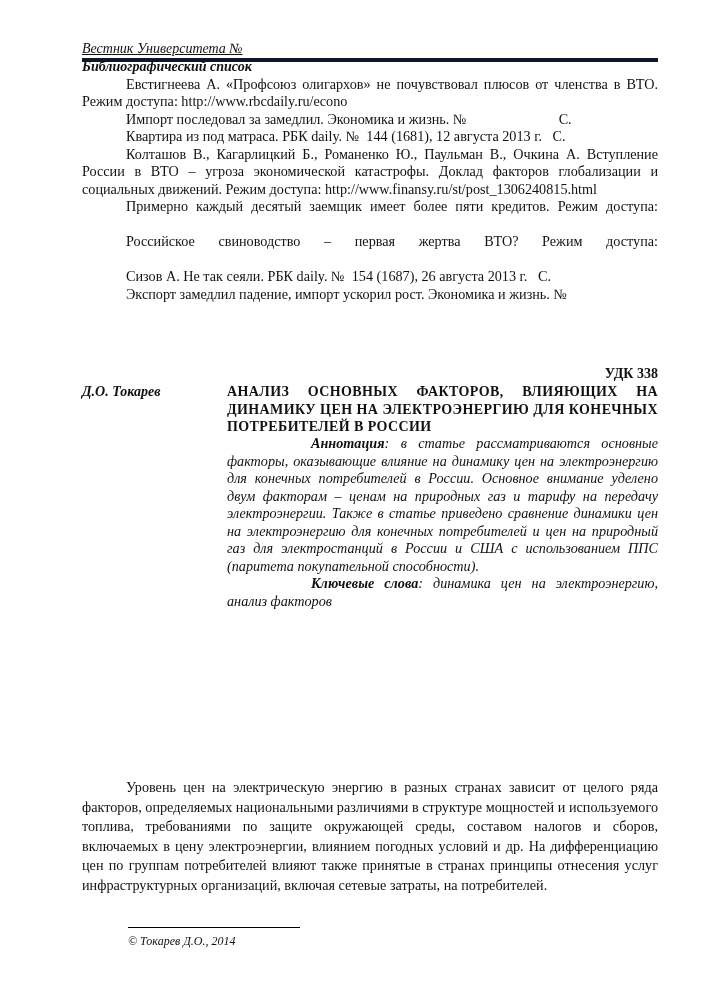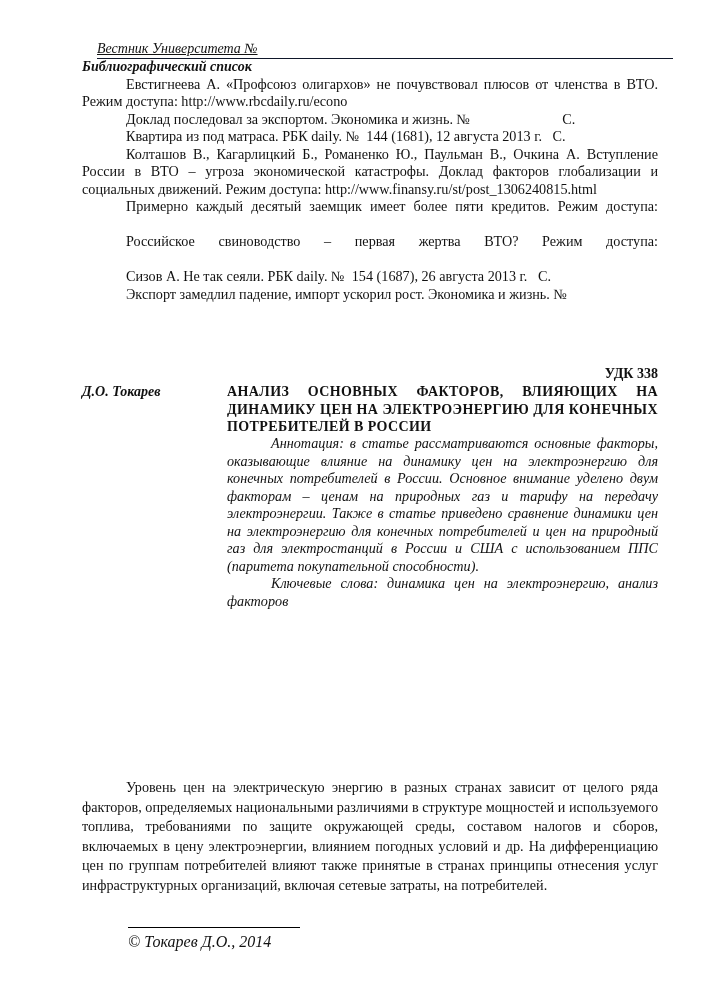--- a/index.html
+++ b/index.html
@@ -24,23 +24,22 @@
       width: 576px;
     }
     .running-head {
       position: absolute;
       top: 40px;
       left: 0;
       width: 576px;
       font-style: italic;
       font-size: 14px;
       line-height: 17px;
-      border-bottom: 1px solid #0f172a;
+      border-bottom: 4px solid #0f172a;
       padding-bottom: 1px;
-      margin-left: 15px;
     }
     .running-head span { text-decoration: underline; }
     .biblio {
       position: absolute;
       top: 58px;
       left: 0;
       width: 576px;
     }
     .biblio-title {
       text-align: left;
@@ -87,21 +86,21 @@
     .abstract {
       position: absolute;
       top: 435px;
       left: 145px;
       width: 431px;
       font-style: italic;
       text-align: justify;
       line-height: 17.5px;
     }
     .abstract p { margin: 0; text-indent: 44px; }
-    .abstract b { font-weight: normal; }
+    .abstract b { font-weight: bold; margin-left: 40px; }
     .body-text {
       position: absolute;
       top: 778px;
       left: 0;
       width: 576px;
       text-align: justify;
       line-height: 19.6px;
     }
     .body-text p { margin: 0; text-indent: 44px; }
     .footnote-rule {
@@ -109,37 +108,37 @@
       top: 927px;
       left: 46px;
       width: 172px;
       border-top: 1px solid #000;
     }
     .footnote {
       position: absolute;
       top: 934px;
       left: 46px;
       font-style: italic;
-      font-size: 16px;
+      font-size: 12px;
       line-height: 15px;
     }
   </style>
 </head>
 <body>
 
 <div class="page">
 
   <div class="running-head">
     <span>Вестник Университета №</span>
   </div>
 
   <div class="biblio">
     <div class="biblio-title">Библиографический список</div>
     <p class="ref">Евстигнеева А. «Профсоюз олигархов» не почувствовал плюсов от членства в ВТО. Режим доступа: http://www.rbcdaily.ru/econo</p>
-    <p class="ref" style="white-space: pre;">Доклад последовал за экспортом. Экономика и жизнь. №                          С.</p>
+    <p class="ref" style="white-space: pre;">Импорт последовал за замедлил. Экономика и жизнь. №                          С.</p>
     <p class="ref" style="white-space: pre;">Квартира из под матраса. РБК daily. №  144 (1681), 12 августа 2013 г.   С.</p>
     <p class="ref">Колташов В., Кагарлицкий Б., Романенко Ю., Паульман В., Очкина А. Вступление России в ВТО – угроза экономической катастрофы. Доклад факторов глобализации и социальных движений. Режим доступа: http://www.finansy.ru/st/post_1306240815.html</p>
     <p class="ref gap-after spread">Примерно каждый десятый заемщик имеет более пяти кредитов. Режим доступа:</p>
     <p class="ref gap-after spread" style="margin-top: 17.5px;">Российское свиноводство – первая жертва ВТО? Режим доступа:</p>
     <p class="ref" style="white-space: pre;">Сизов А. Не так сеяли. РБК daily. №  154 (1687), 26 августа 2013 г.   С.</p>
     <p class="ref">Экспорт замедлил падение, импорт ускорил рост. Экономика и жизнь. №</p>
   </div>
 
   <div class="udk">УДК 338</div>
   <div class="author">Д.О. Токарев</div>

